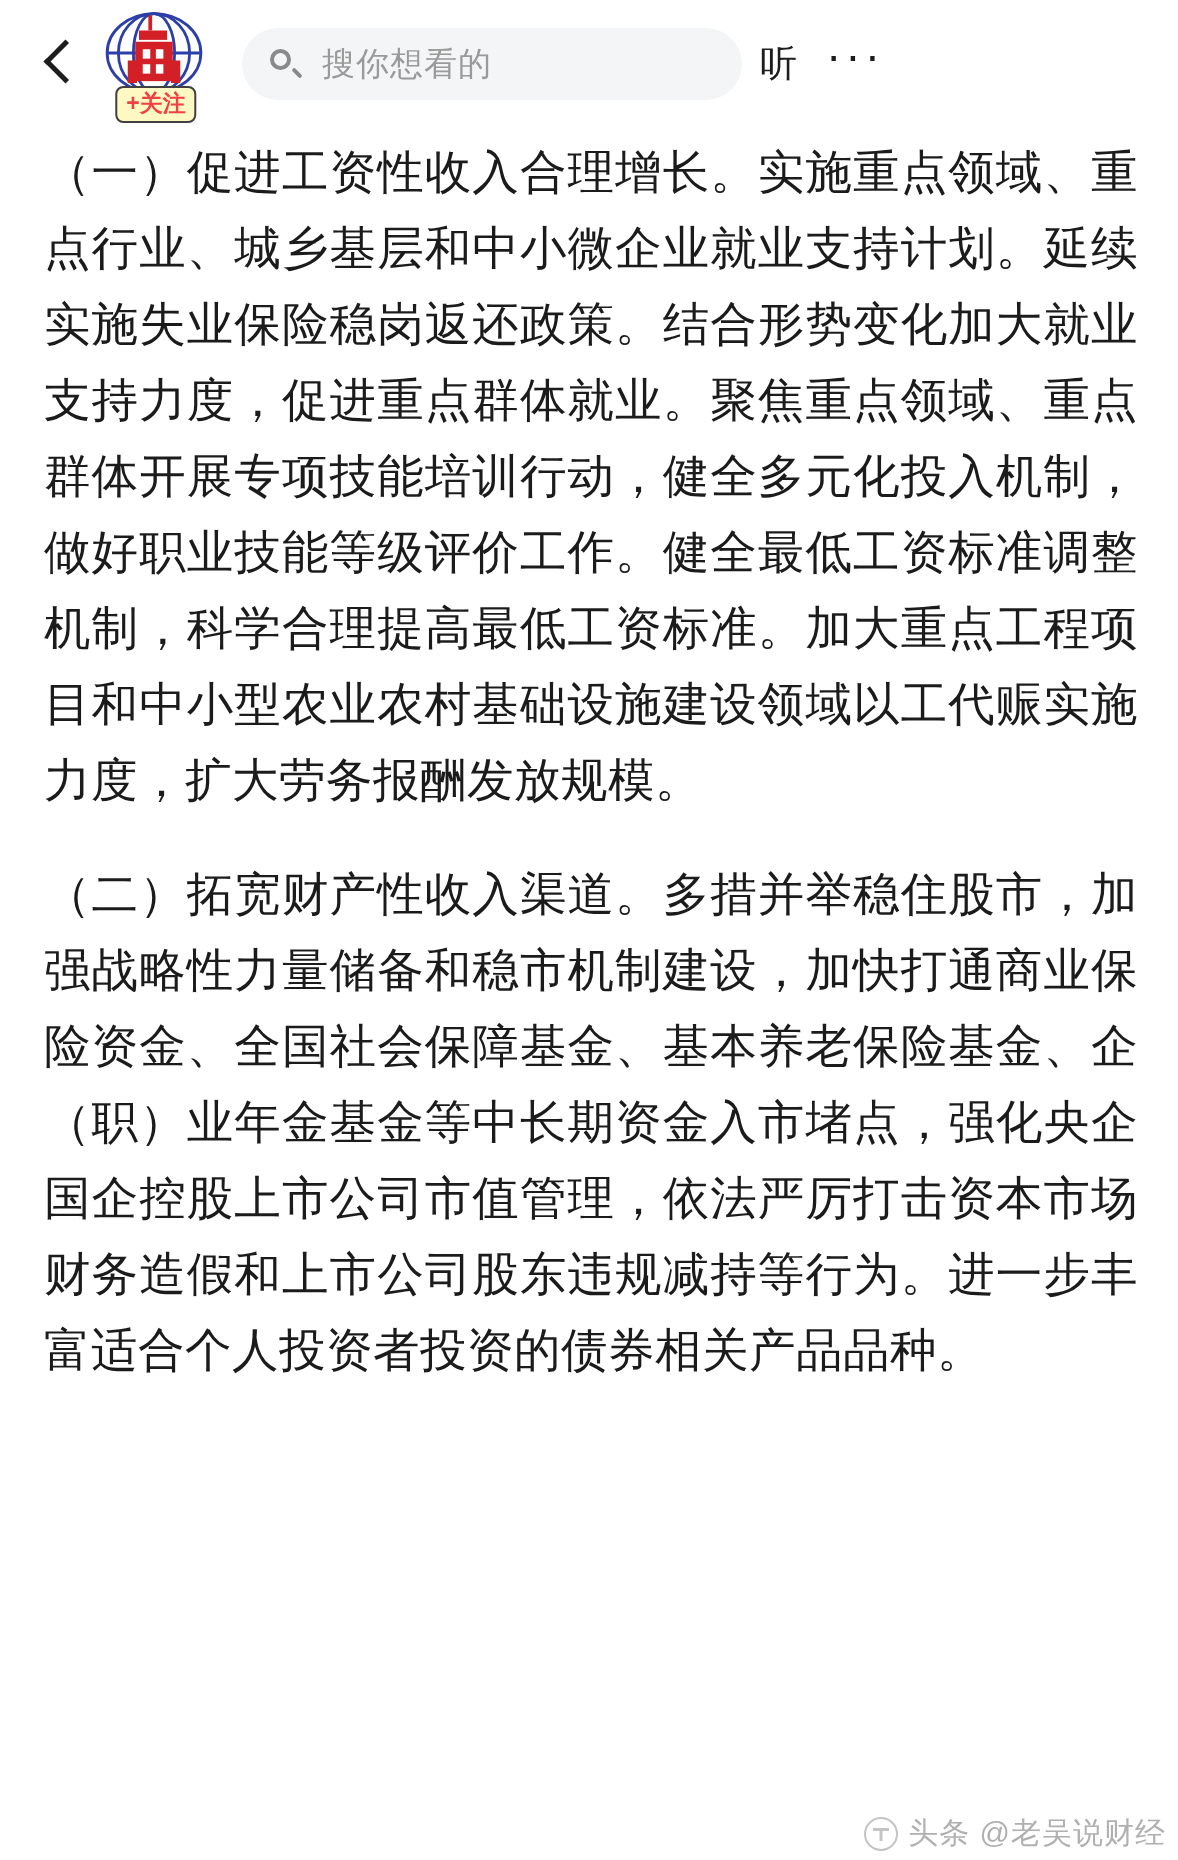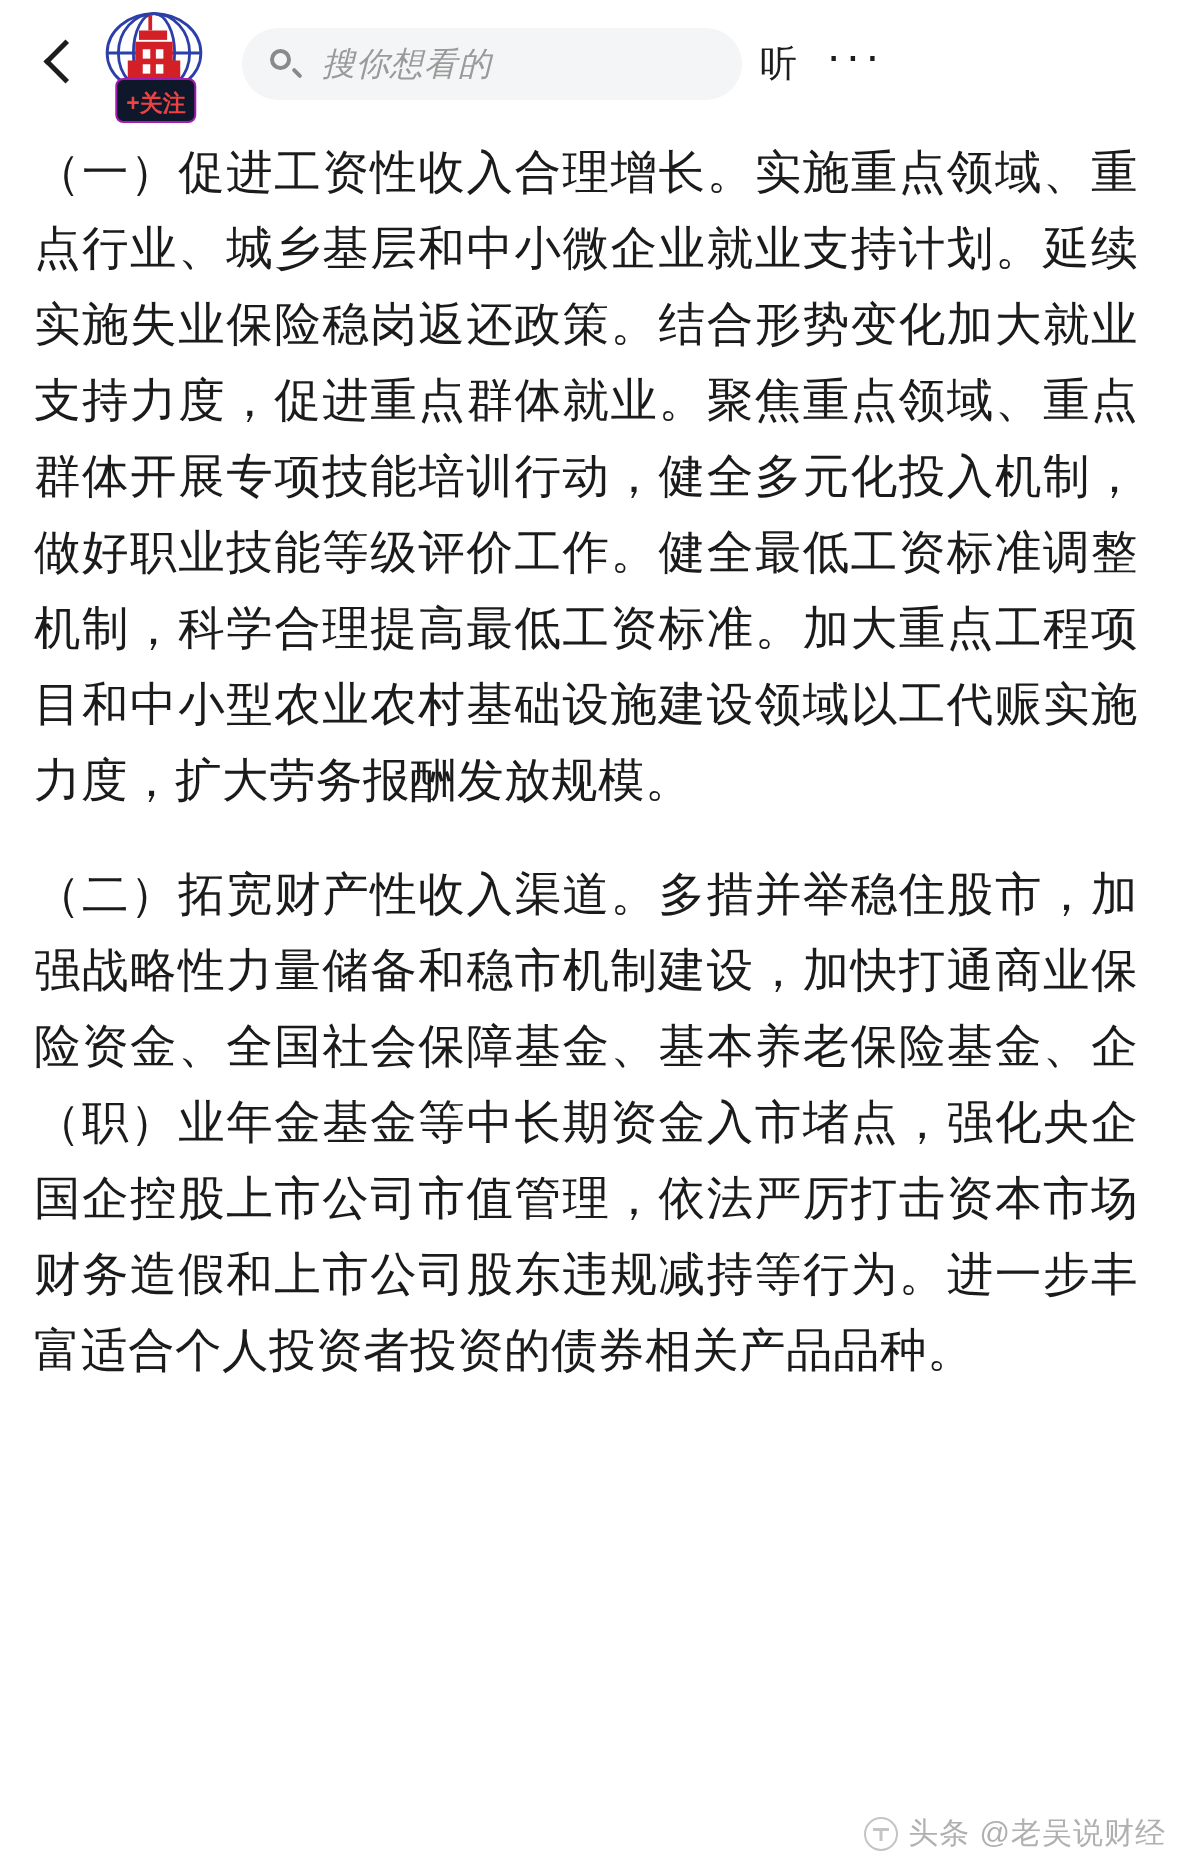--- a/index.html
+++ b/index.html
@@ -65,27 +65,27 @@
     position: absolute;
     left: 0; top: 0;
     width: 100%;
     height: 100%;
   }
   .follow-badge {
     position: absolute;
     left: 50%;
     transform: translateX(-50%);
     bottom: 0px;
-    background: #0f172a;
-    border: 2px solid #a21caf;
+    background: #fef9c3;
+    border: 2px solid #404040;
     border-radius: 8px;
     color: #f04142;
     font-size: 23px;
     line-height: 30px;
-    padding: 8px 9px 3px 9px;
+    padding: 0 9px 3px 9px;
     white-space: nowrap;
     font-weight: bold;
   }
 
   .search-box {
     flex: 1 1 auto;
     height: 72px;
     background: #f4f5f6;
     border-radius: 36px;
     display: flex;
@@ -117,42 +117,41 @@
     left: 23px; top: 24px;
     width: 12px; height: 4px;
     background: #8a8a8a;
     transform: rotate(45deg);
     border-radius: 2px;
   }
   .search-placeholder {
     color: #9a9a9a;
     font-size: 33px;
     letter-spacing: 1px;
-    font-style: italic;
   }
 
   .listen-btn {
     font-size: 37px;
     color: #1d1d1d;
     flex: 0 0 auto;
     margin-right: 28px;
     letter-spacing: 1px;
   }
   .more-btn {
     font-size: 46px;
     color: #1d1d1d;
     letter-spacing: 4px;
     flex: 0 0 auto;
     line-height: 20px;
     padding-bottom: 18px;
   }
 
   
   .article {
-    padding: 0 40px 0 34px;
+    padding: 0 40px 0 44px;
     box-sizing: border-box;
   }
   .para {
     font-size: 46.5px;
     line-height: 76px;
     color: #1b1b1b;
     letter-spacing: 0.5px;
     text-align: justify;
     margin: 0 0 38px 0;
     font-family: "Liberation Sans", sans-serif;

